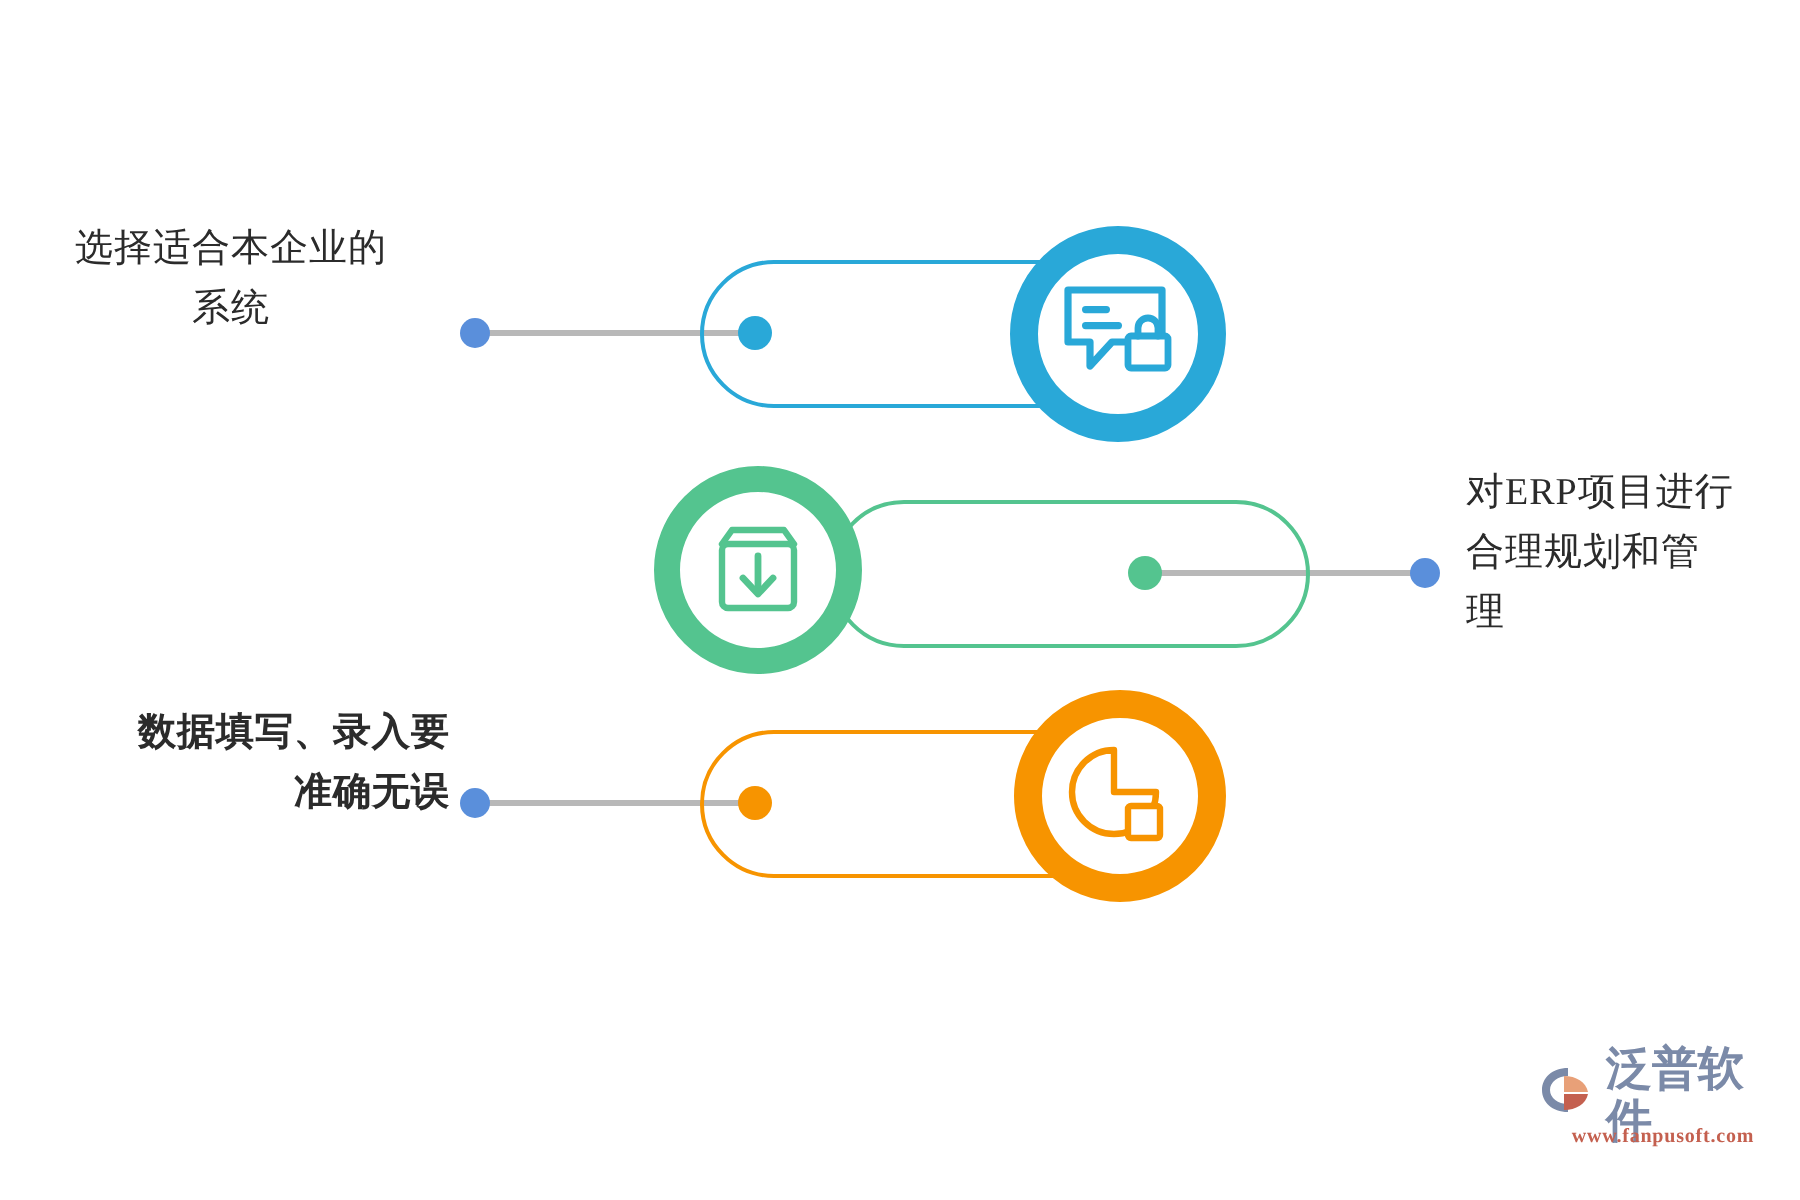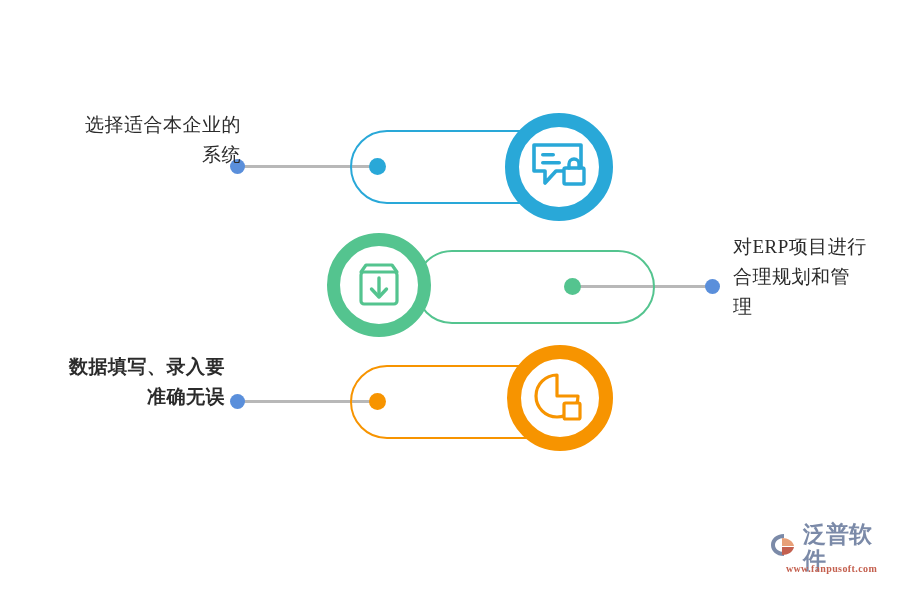--- a/index.html
+++ b/index.html
@@ -98,21 +98,21 @@
     position: absolute;
     color: #2b2b2b;
     font-size: 19px;
     line-height: 30px;
     letter-spacing: 0.5px;
     white-space: pre-line;
   }
   .label.right-align { text-align: right; }
   .label.left-align  { text-align: left; }
 
-  #label-1 { left: 26px;  top: 110px; width: 215px; }
+  #label-1 { left: 8px;  top: 110px; width: 215px; text-align: center; }
   #label-2 { left: 733px; top: 232px; width: 170px; }
   #label-3 { left: 10px;  top: 352px; width: 215px; font-weight: bold; }
 
   
   #watermark {
     position: absolute;
     left: 770px;
     top: 532px;
     width: 122px;
     height: 52px;

